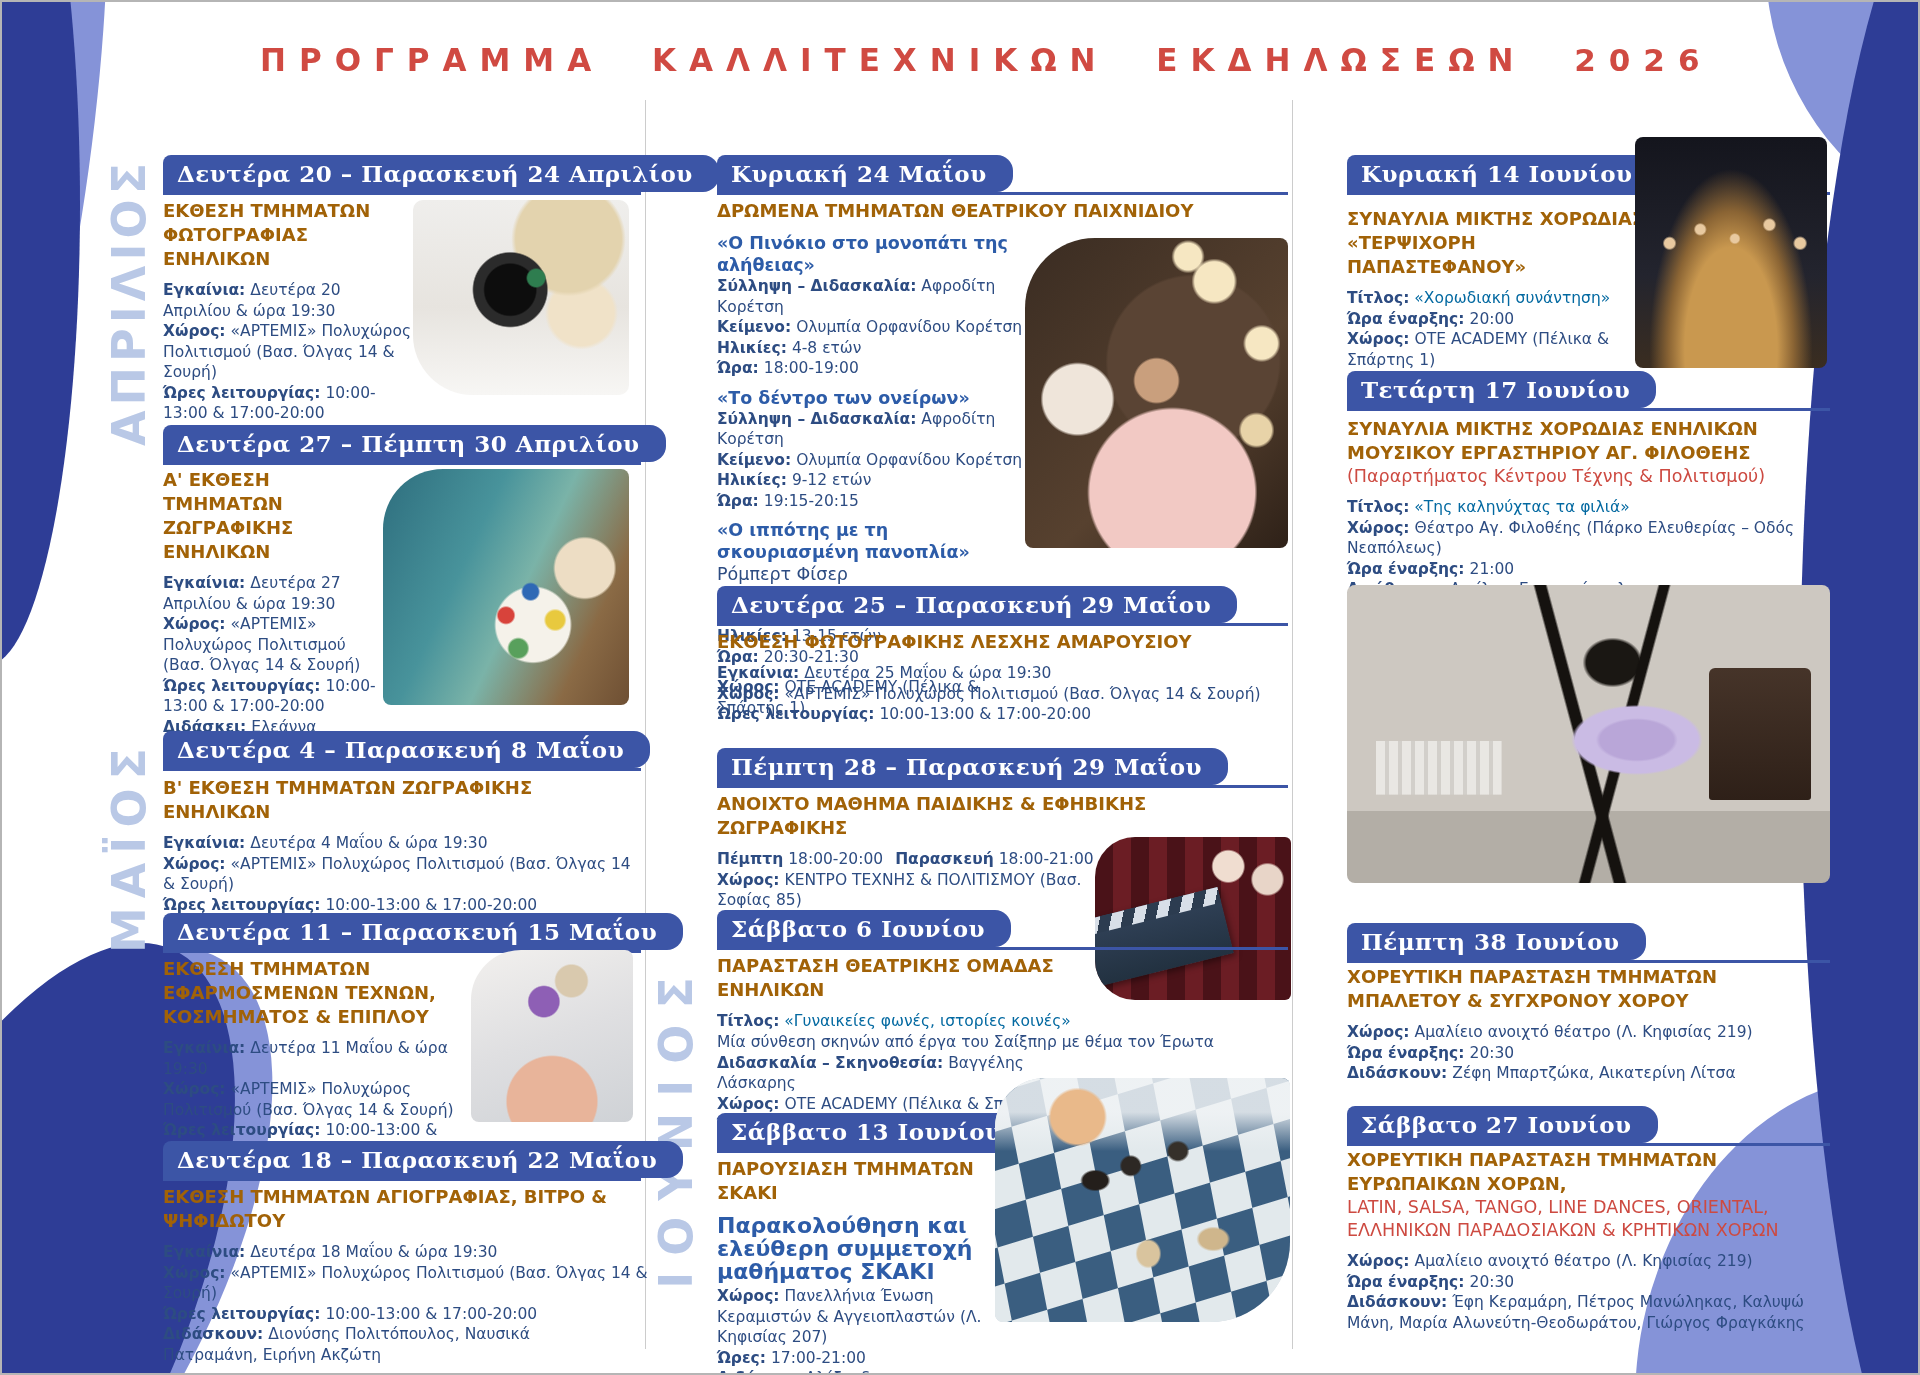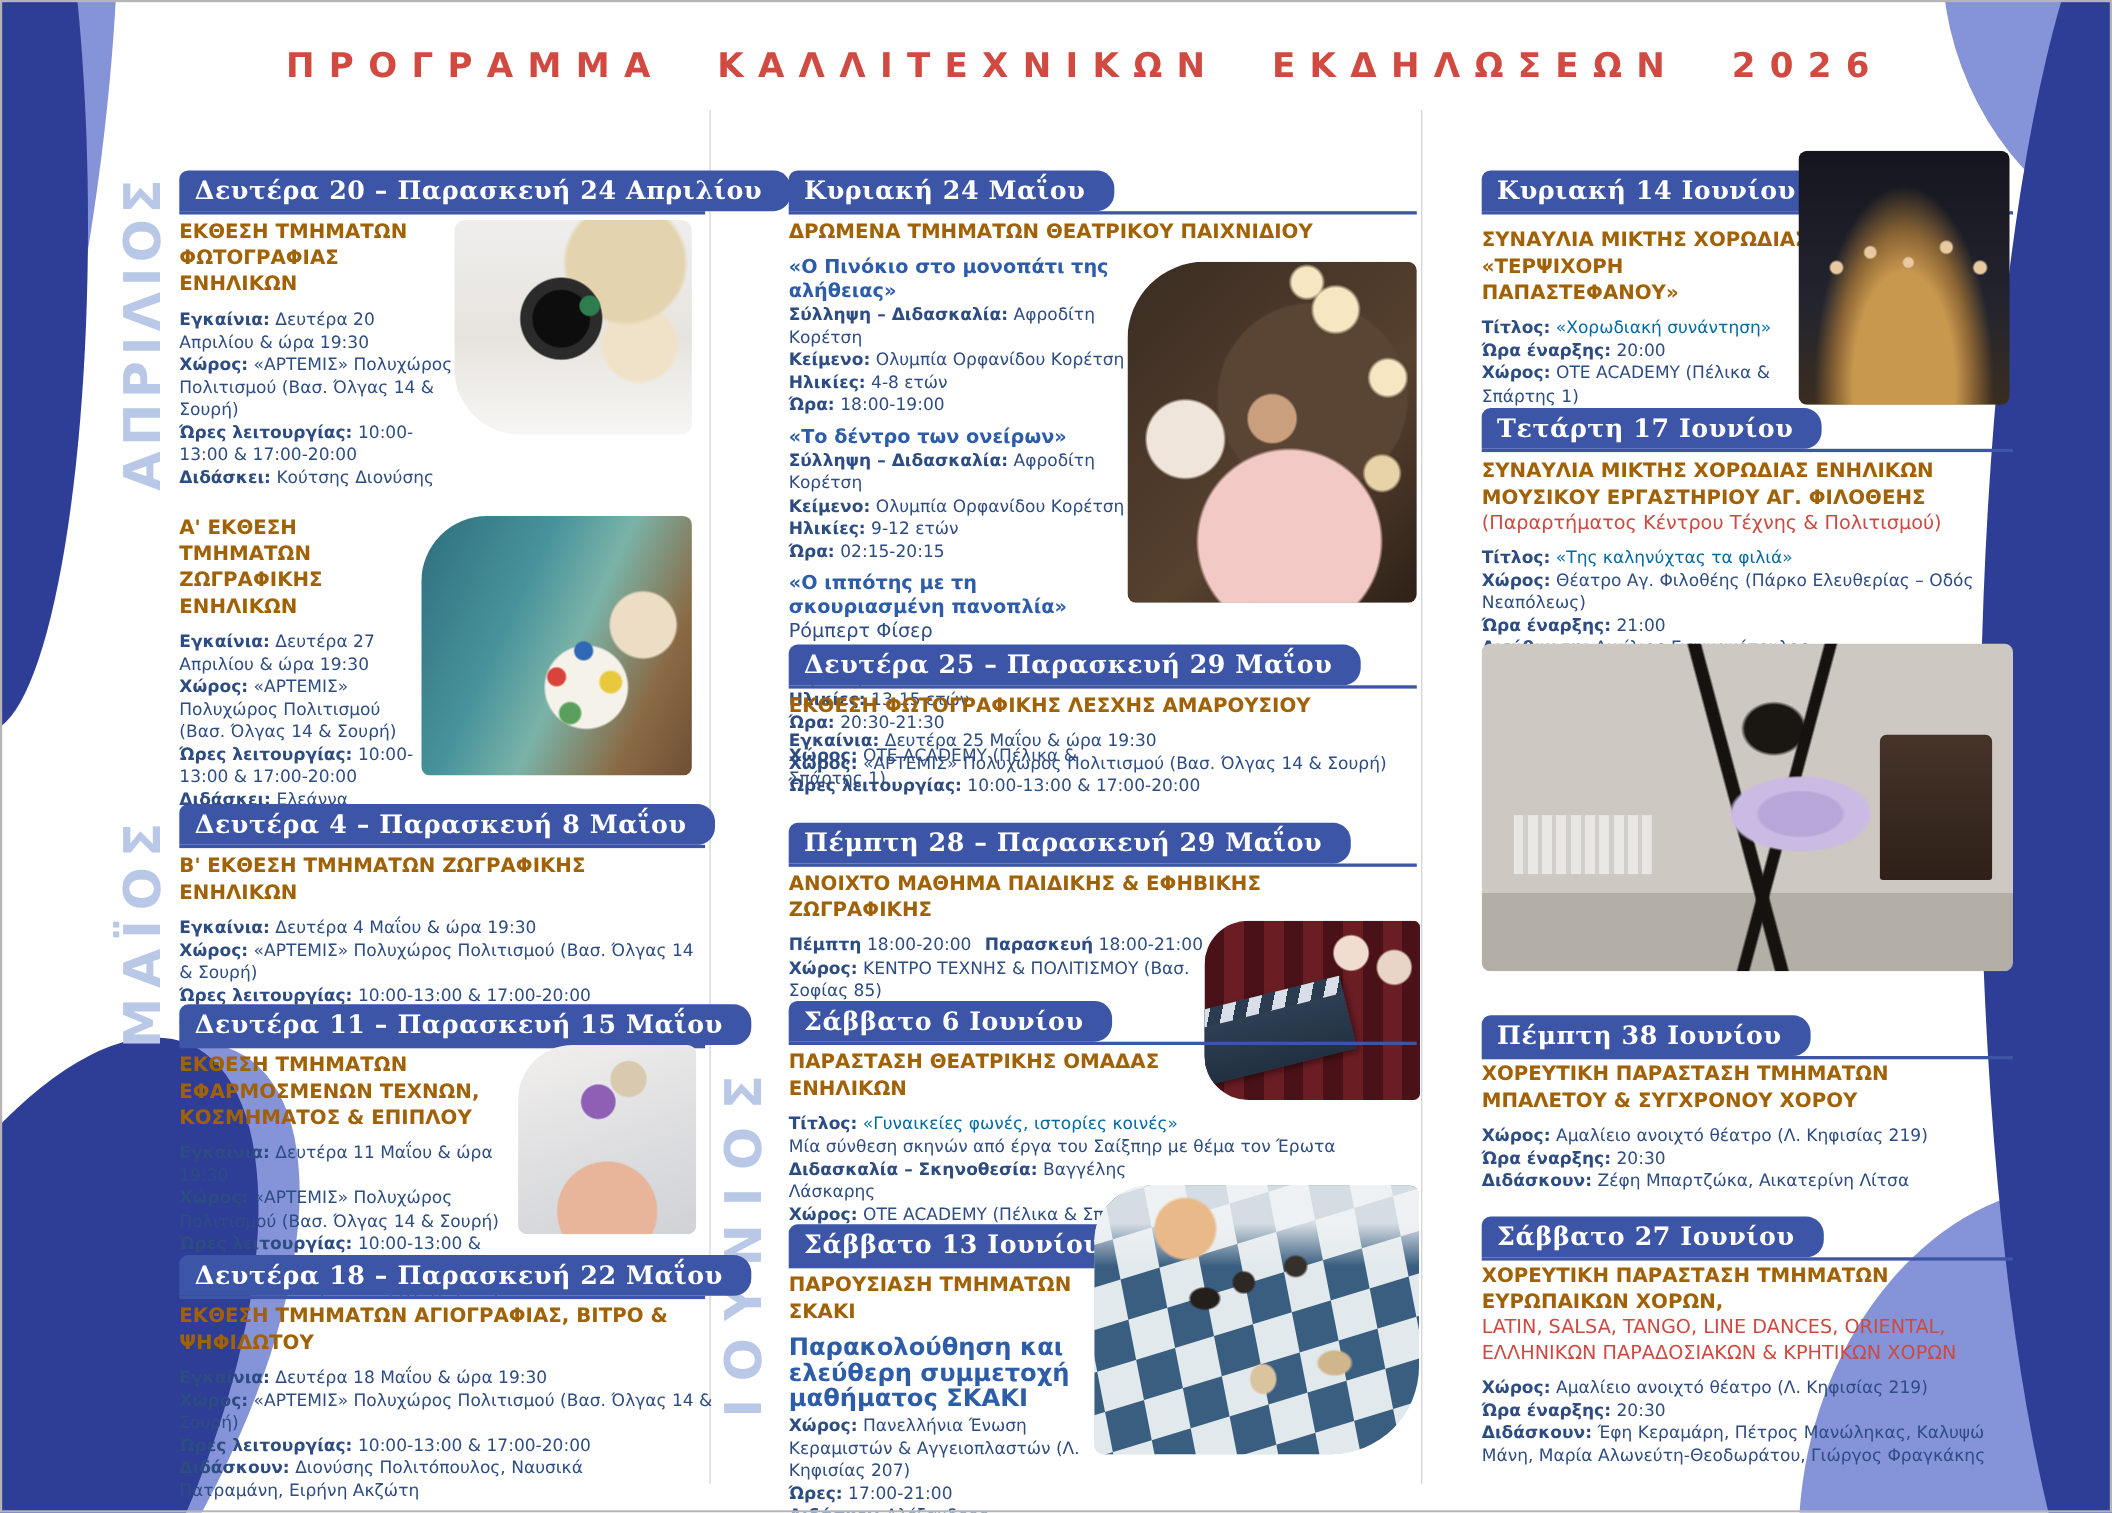--- a/index.html
+++ b/index.html
@@ -194,20 +194,22 @@
     <span class="tab">Δευτέρα 20 – Παρασκευή 24 Απριλίου</span></div>
   <div class="card" style="top:199px;width:250px">
     <div class="ev-title">ΕΚΘΕΣΗ ΤΜΗΜΑΤΩΝ ΦΩΤΟΓΡΑΦΙΑΣ ΕΝΗΛΙΚΩΝ</div>
     <div class="det"><span class="lbl">Εγκαίνια:</span><span>Δευτέρα 20 Απριλίου &amp; ώρα 19:30</span></div>
     <div class="det"><span class="lbl">Χώρος:</span><span>«ΑΡΤΕΜΙΣ» Πολυχώρος Πολιτισμού (Βασ. Όλγας 14 &amp; Σουρή)</span></div>
     <div class="det"><span class="lbl">Ώρες λειτουργίας:</span><span>10:00-13:00 &amp; 17:00-20:00</span></div>
     <div class="det"><span class="lbl">Διδάσκει:</span><span>Κούτσης Διονύσης</span></div>
   </div>
   <div class="photo photo-photography" style="left:250px;top:200px;width:216px;height:195px"></div>
 
+  <div class="ribbon" style="top:425px">
+    <span class="tab">Δευτέρα 27 – Πέμπτη 30 Απριλίου</span></div>
   <div class="card" style="top:468px;width:218px">
     <div class="ev-title">Α' ΕΚΘΕΣΗ ΤΜΗΜΑΤΩΝ ΖΩΓΡΑΦΙΚΗΣ ΕΝΗΛΙΚΩΝ</div>
     <div class="det"><span class="lbl">Εγκαίνια:</span><span>Δευτέρα 27 Απριλίου &amp; ώρα 19:30</span></div>
     <div class="det"><span class="lbl">Χώρος:</span><span>«ΑΡΤΕΜΙΣ» Πολυχώρος Πολιτισμού (Βασ. Όλγας 14 &amp; Σουρή)</span></div>
     <div class="det"><span class="lbl">Ώρες λειτουργίας:</span><span>10:00-13:00 &amp; 17:00-20:00</span></div>
     <div class="det"><span class="lbl">Διδάσκει:</span><span>Ελεάννα Μαρτίνου</span></div>
   </div>
   <div class="photo photo-palette" style="left:220px;top:469px;width:246px;height:236px"></div>
 
   <div class="ribbon" style="top:731px">
@@ -255,21 +257,21 @@
       <div class="det"><span class="lbl">Κείμενο:</span><span>Ολυμπία Ορφανίδου Κορέτση</span></div>
       <div class="det"><span class="lbl">Ηλικίες:</span><span>4-8 ετών</span></div>
       <div class="det"><span class="lbl">Ώρα:</span><span>18:00-19:00</span></div>
     </div>
 
     <div class="play">
       <div class="play-title">«Το δέντρο των ονείρων»</div>
       <div class="det"><span class="lbl">Σύλληψη – Διδασκαλία:</span><span>Αφροδίτη Κορέτση</span></div>
       <div class="det"><span class="lbl">Κείμενο:</span><span>Ολυμπία Ορφανίδου Κορέτση</span></div>
       <div class="det"><span class="lbl">Ηλικίες:</span><span>9-12 ετών</span></div>
-      <div class="det"><span class="lbl">Ώρα:</span><span>02:15-20:15</span></div>
+      <div class="det"><span class="lbl">Ώρα:</span><span>19:15-20:15</span></div>
     </div>
 
     <div class="play">
       <div class="play-title"><span>«Ο ιππότης με τη σκουριασμένη πανοπλία»</span> <span class="play-author">Ρόμπερτ Φίσερ</span></div>
       <div class="det"><span class="lbl">Διασκευή – Σκηνοθεσία:</span><span>Αφροδίτη Κορέτση</span></div>
       <div class="det"><span class="lbl">Ηλικίες:</span><span>13-15 ετών</span></div>
       <div class="det"><span class="lbl">Ώρα:</span><span>20:30-21:30</span></div>
     </div>
 
     <div class="det venue"><span class="lbl">Χώρος:</span><span>OTE ACADEMY (Πέλικα &amp; Σπάρτης 1)</span></div>

